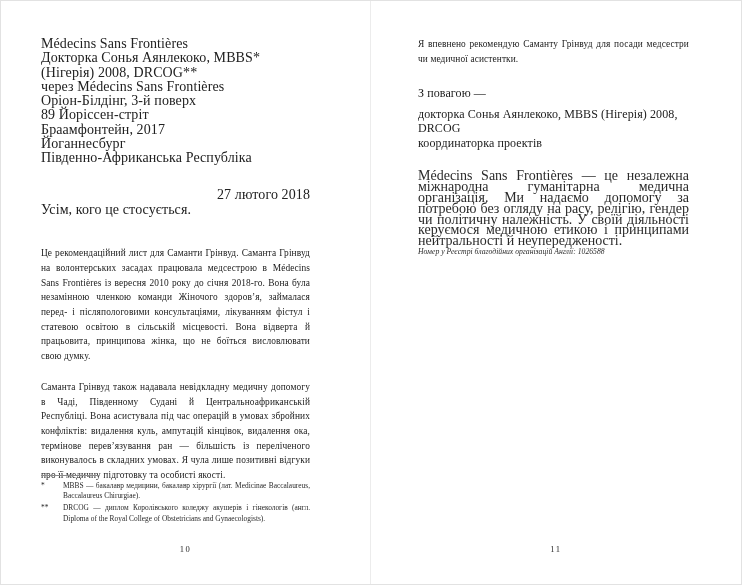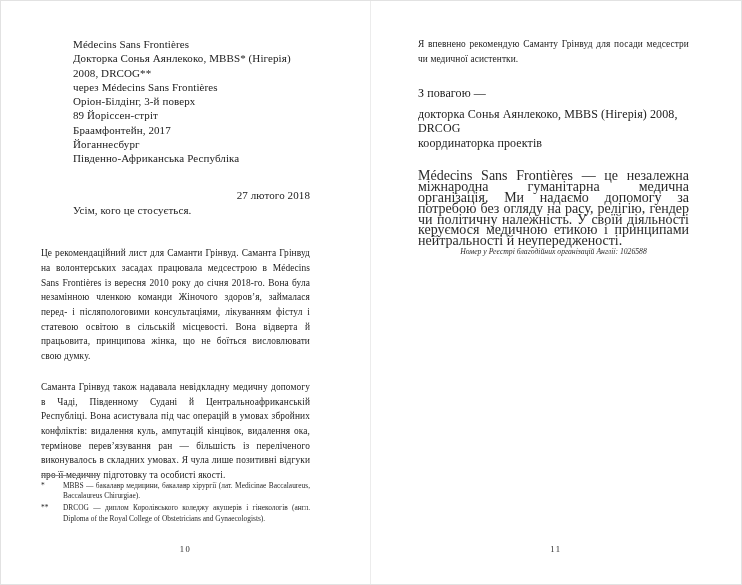--- a/index.html
+++ b/index.html
@@ -23,24 +23,23 @@
     height: 100%;
   }
   .page-left {
     border-right: 1px solid #ececec;
     padding: 36px 60px 0 40px;
   }
   .page-right {
     padding: 36px 52px 0 47px;
   }
   .lh-line, .date, .salutation {
-    font-size: 11px;
+    font-size: 14px;
     line-height: 14.3px;
     letter-spacing: 0.1px;
-    margin-left: 32px;
   }
   .date { text-align: right; margin-top: 22px; }
   .salutation { margin-top: 1px; }
   .body-par {
     font-size: 9.4px;
     line-height: 14.7px;
     letter-spacing: 0.1px;
     text-align: justify;
   }
   .body-par.first { margin-top: 29px; }
@@ -57,21 +56,20 @@
     font-size: 14px;
     line-height: 10.8px;
     text-align: justify;
     color: #2a2a2a;
   }
   .registry-line {
     font-size: 7.7px;
     line-height: 10.8px;
     font-style: italic;
     color: #2a2a2a;
-    text-align: center;
   }
   .footnotes {
     position: absolute;
     left: 40px;
     right: 60px;
     bottom: 58px;
   }
   .fn-rule {
     width: 58px;
     border-top: 1px solid #8a8a8a;

